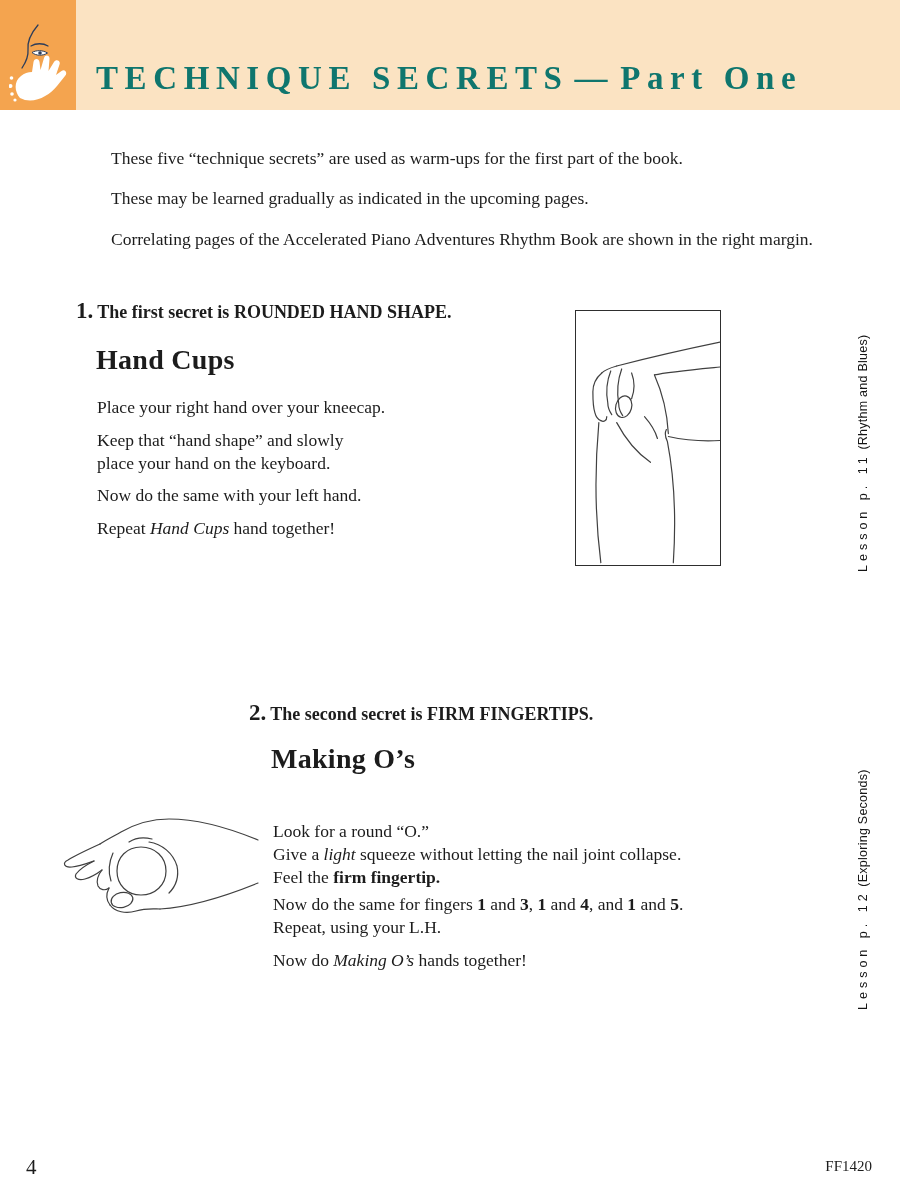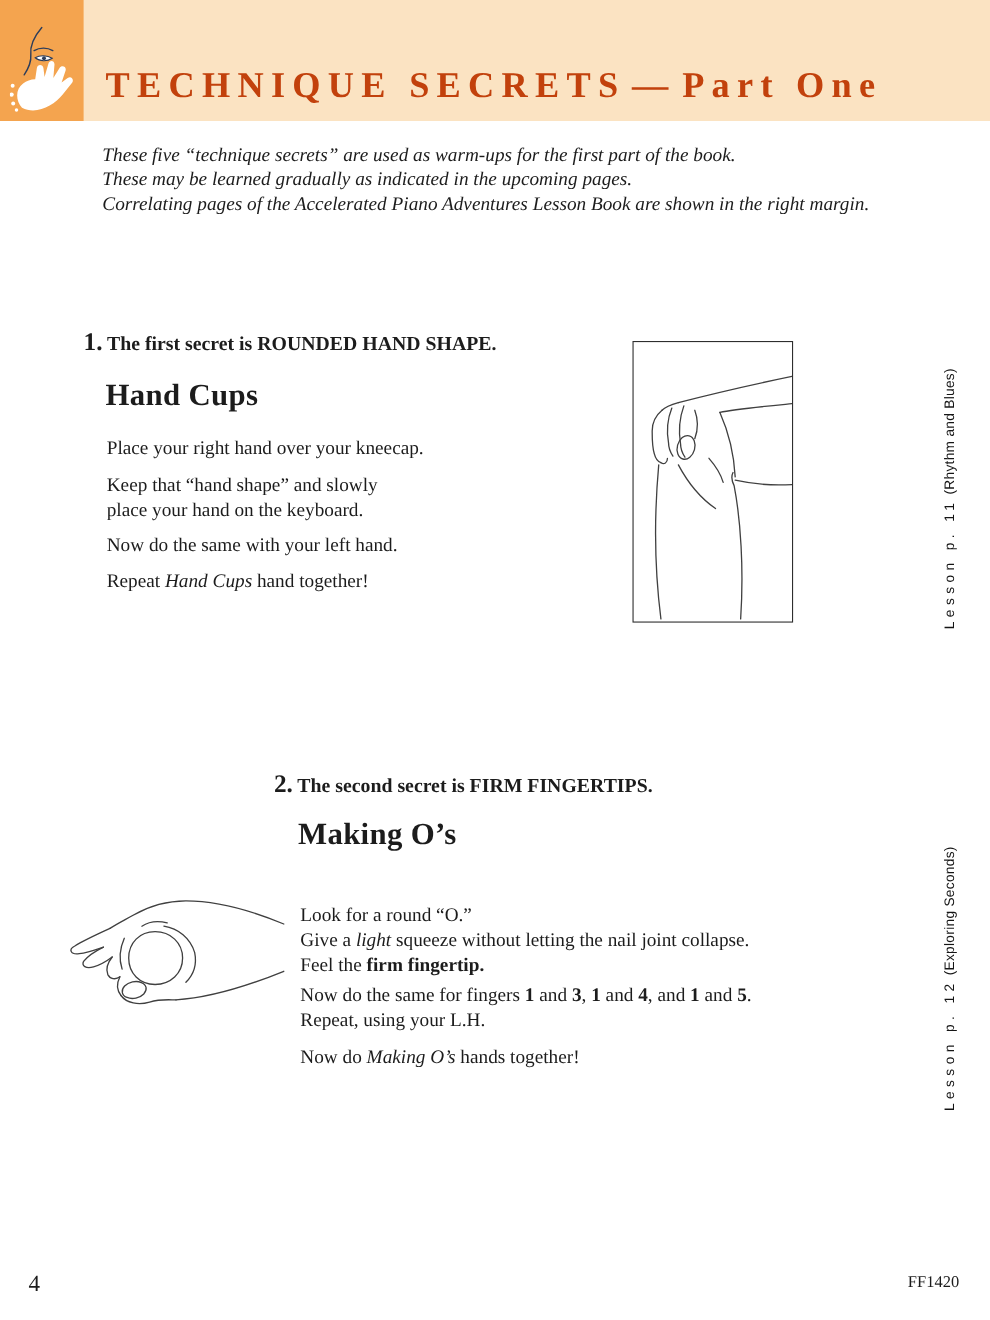--- a/index.html
+++ b/index.html
@@ -19,26 +19,26 @@
     color:var(--ink);
     overflow:hidden;
   }
   
   .band{position:absolute;left:0;top:0;width:900px;height:110px;background:var(--header_band);}
   .strip{position:absolute;left:0;top:0;width:76px;height:110px;background:var(--header_strip);}
   .strip svg{position:absolute;left:9px;top:22px;}
   .title{
     position:absolute;left:96px;top:62px;margin:0;
     font-size:33px;font-weight:700;letter-spacing:0.2em;
-    line-height:1;white-space:nowrap;color:#c2410c;
+    line-height:1;white-space:nowrap;color:#0f766e;
   }
   .title .dash{padding:0 6px;}
   
   .intro{position:absolute;left:93px;top:129px;font-size:17.5px;line-height:22.3px;}
-  .intro p{margin:0;font-style:italic;}
+  .intro p{margin:18px;}
   .intro-note{position:absolute;left:93px;top:205px;font-size:17.5px;font-weight:700;margin:0;}
   
   .lead-line{position:absolute;margin:0;white-space:nowrap;}
   .secret-num{font-size:23px;font-weight:700;}
   .secret-lead{font-size:18px;font-weight:700;}
   .secret-heading{
     position:absolute;margin:0;font-size:28px;font-weight:700;
     letter-spacing:0.01em;white-space:nowrap;
   }
   .step{position:absolute;margin:0;font-size:17.5px;line-height:22.5px;white-space:nowrap;}
@@ -87,21 +87,21 @@
         <circle cx="3" cy="71" r="1.8" fill="#ffffff"></circle>
         <circle cx="6" cy="77" r="1.6" fill="#ffffff"></circle>
       </svg>
     </div>
     <h1 class="title"><span>TECHNIQUE SECRETS</span><span class="dash">—</span><span>Part One</span></h1>
   </header>
 
   <section class="intro">
     <p>These five “technique secrets” are used as warm-ups for the first part of the book.</p>
     <p>These may be learned gradually as indicated in the upcoming pages.</p>
-    <p>Correlating pages of the Accelerated Piano Adventures Lesson Book are shown in the right margin.</p>
+    <p>Correlating pages of the Accelerated Piano Adventures Rhythm Book are shown in the right margin.</p>
   </section>
 
   <p class="lead-line" style="left:76px;top:298px;"><span class="secret-num">1.</span> <span class="secret-lead">The first secret is ROUNDED HAND SHAPE.</span></p>
 
   <h2 class="secret-heading" style="left:96px;top:344px;">Hand Cups</h2>
 
   <p class="step" style="left:97px;top:429px;"><span>Keep that “hand shape” and slowly</span><br><span>place your hand on the keyboard.</span></p>
   <p class="step" style="left:97px;top:396px;">Place your right hand over your kneecap.</p>
   <p class="step" style="left:97px;top:484px;">Now do the same with your left hand.</p>
   <p class="step" style="left:97px;top:517px;"><span>Repeat </span><i>Hand Cups</i><span> hand together!</span></p>

